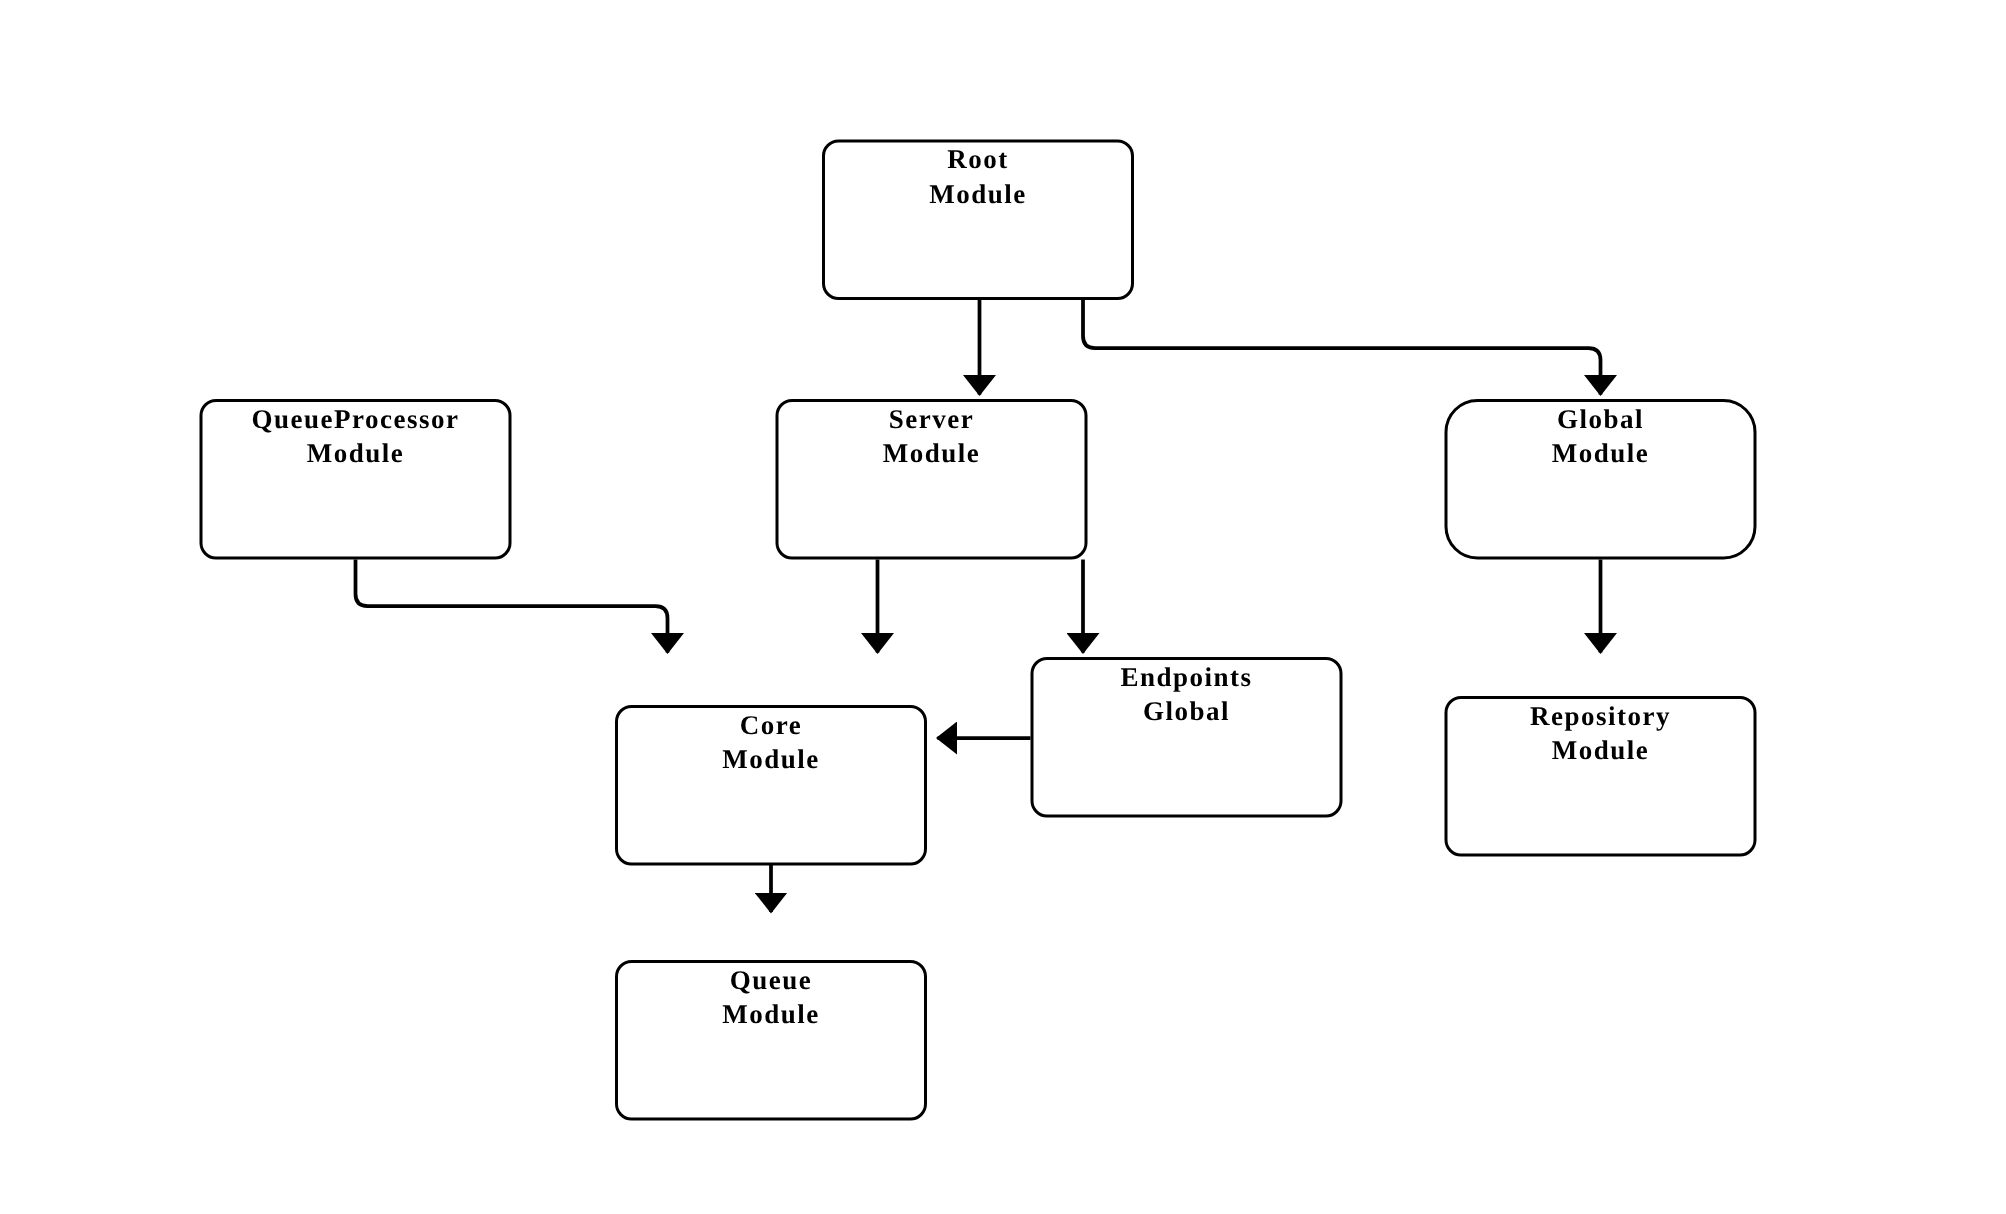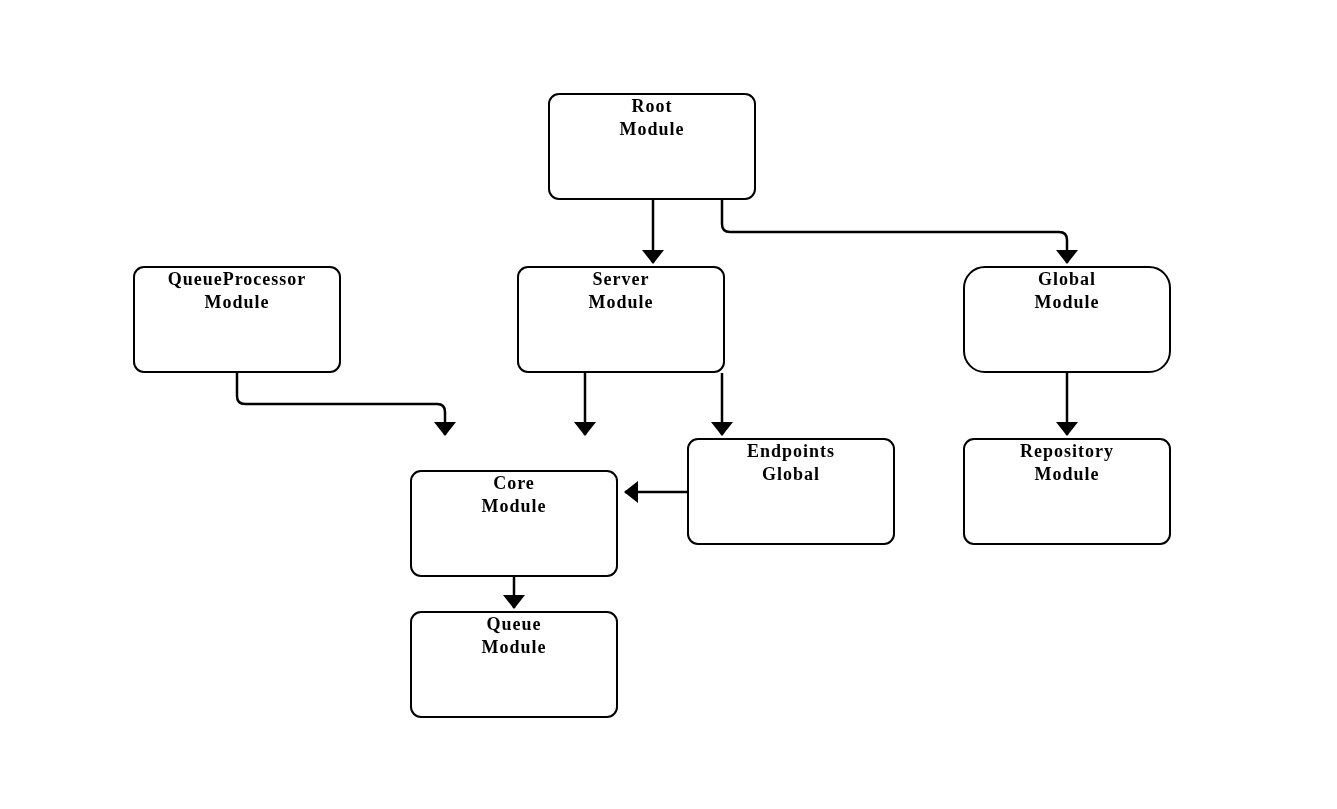--- a/index.html
+++ b/index.html
@@ -53,22 +53,22 @@
     text-align: center;
     white-space: pre-line;
   }
   
   .pos-root        { left: 548px; top:  93px; }
   .pos-qproc       { left: 133px; top: 266px; }
   .pos-server      { left: 517px; top: 266px; }
   .pos-global      { left: 963px; top: 266px; border-radius: 22px; }
   .pos-core        { left: 410px; top: 438px; margin-top: 32px; }
   .pos-endpoints   { left: 687px; top: 438px; }
-  .pos-repository  { left: 963px; top: 438px; }
-  .pos-queue       { left: 410px; top: 611px; }
+  .pos-repository  { left: 963px; top: 464px; }
+  .pos-queue       { left: 410px; top: 640px; }
 </style>
 </head>
 <body>
 
 <div class="canvas">
 
   <svg class="edges" viewBox="0 0 1337 809" xmlns="http://www.w3.org/2000/svg">
     <defs>
       <marker id="arrow" viewBox="0 0 14 22" markerWidth="14" markerHeight="22" refX="13" refY="11" markerUnits="userSpaceOnUse" orient="auto">
         <path class="arrowhead-shape" d="M0 0 L14 11 L0 22 Z"></path>

